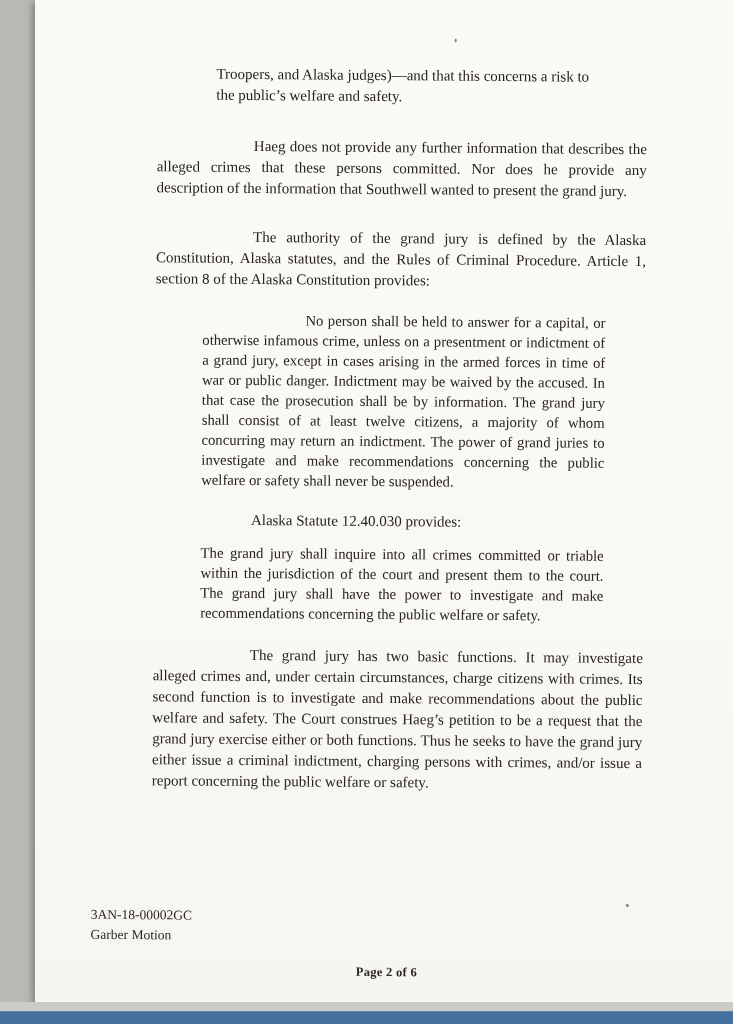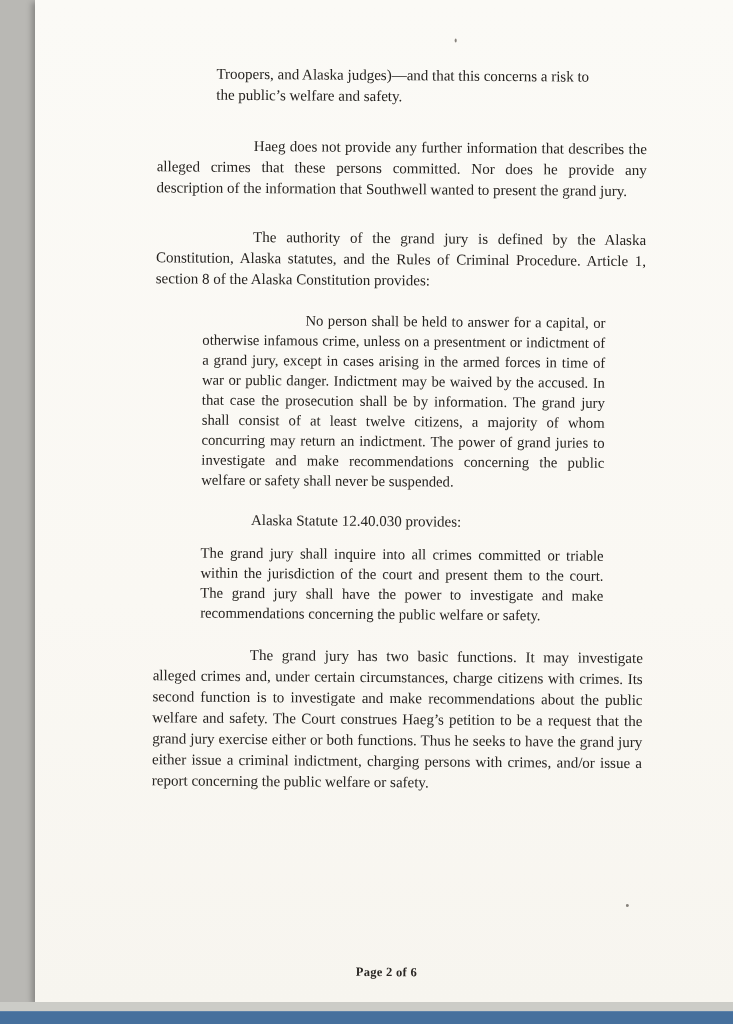--- a/index.html
+++ b/index.html
@@ -110,20 +110,24 @@
     <div class="para para-2">The authority of the grand jury is defined by the Alaska Constitution, Alaska statutes, and the Rules of Criminal Procedure. Article 1, section 8 of the Alaska Constitution provides:</div>
 
     <div class="quote quote-constitution">No person shall be held to answer for a capital, or otherwise infamous crime, unless on a presentment or indictment of a grand jury, except in cases arising in the armed forces in time of war or public danger. Indictment may be waived by the accused. In that case the prosecution shall be by information. The grand jury shall consist of at least twelve citizens, a majority of whom concurring may return an indictment. The power of grand juries to investigate and make recommendations concerning the public welfare or safety shall never be suspended.</div>
 
     <div class="statute-intro">Alaska Statute 12.40.030 provides:</div>
 
     <div class="quote quote-statute">The grand jury shall inquire into all crimes committed or triable within the jurisdiction of the court and present them to the court. The grand jury shall have the power to investigate and make recommendations concerning the public welfare or safety.</div>
 
     <div class="para para-3">The grand jury has two basic functions. It may investigate alleged crimes and, under certain circumstances, charge citizens with crimes. Its second function is to investigate and make recommendations about the public welfare and safety. The Court construes Haeg’s petition to be a request that the grand jury exercise either or both functions. Thus he seeks to have the grand jury either issue a criminal indictment, charging persons with crimes, and/or issue a report concerning the public welfare or safety.</div>
 
+    <div class="footer-block">
+      <div>3AN-18-00002GC</div>
+      <div>Garber Motion</div>
+    </div>
 
     <div class="page-number">Page 2 of 6</div>
 
     <div class="speck speck-top"></div>
     <div class="speck speck-right"></div>
   </div>
 </div>
 
 <div class="strip-gray"></div>
 <div class="bar-blue"></div>

